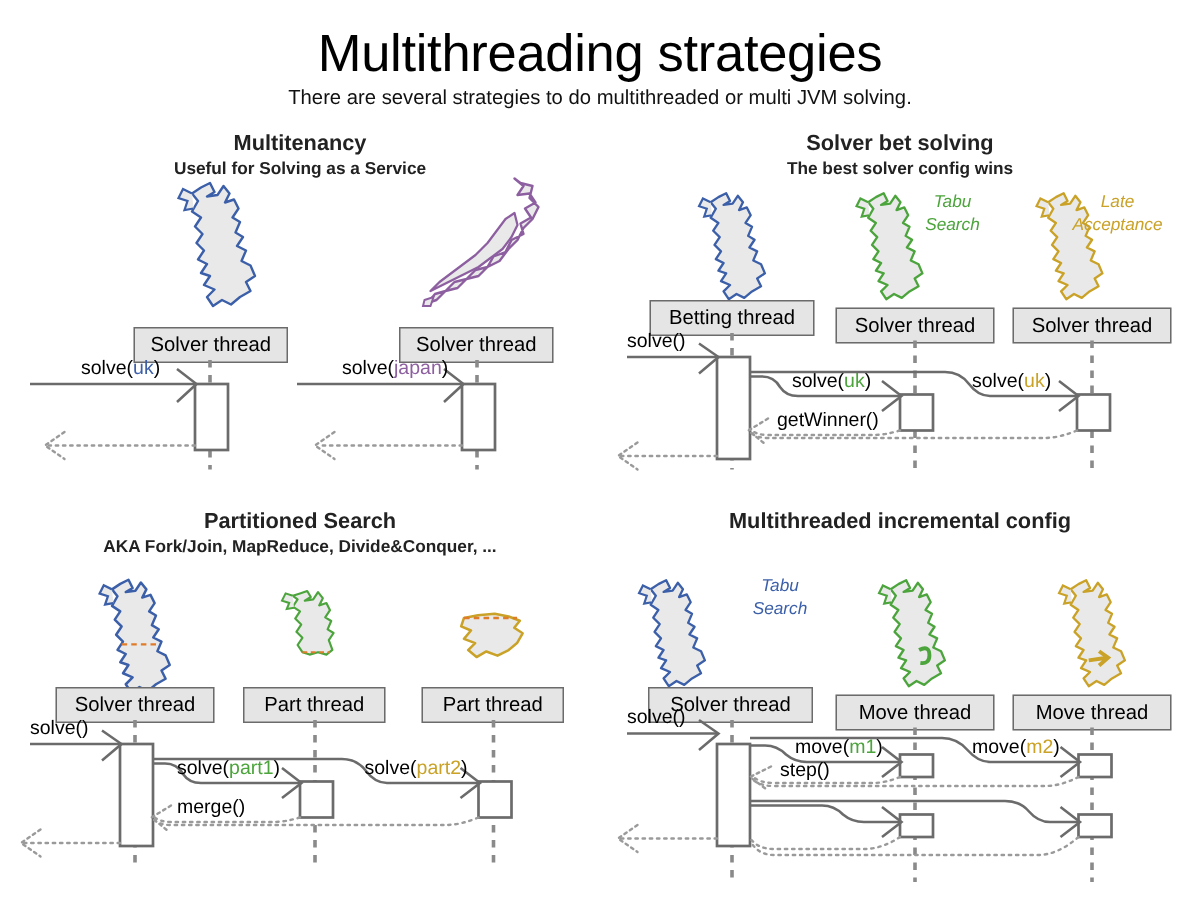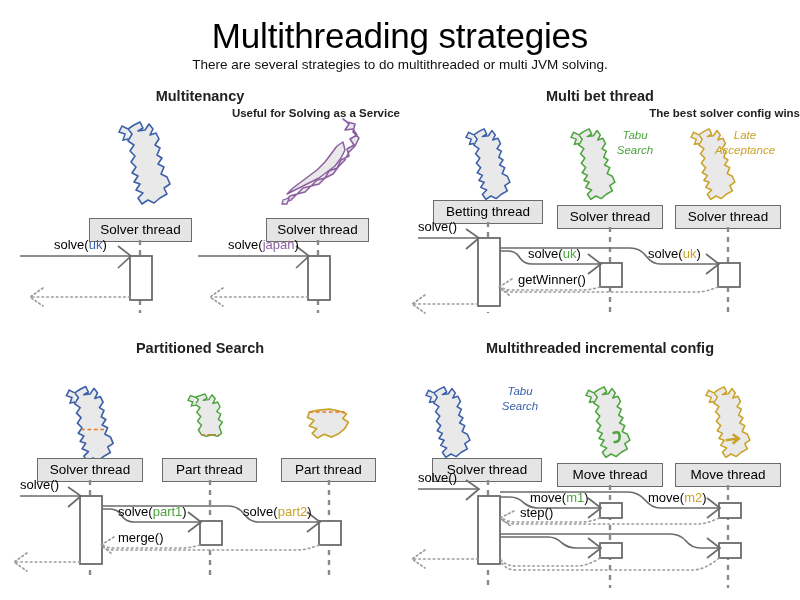--- a/index.html
+++ b/index.html
@@ -52,21 +52,21 @@
     top: 0; left: 0; width: 400px;
     text-align: center;
     font-size: 14.5px;
     font-weight: bold;
     line-height: 17px;
     color: #222222;
   }
   .q-sub {
     position: absolute;
     top: 18px; left: 0; width: 400px;
-    text-align: right;
+    text-align: center;
     font-size: 11.5px;
     font-weight: bold;
     line-height: 15px;
     color: #222222;
   }
 
   
   .map { position: absolute; }
   .map svg { display: block; overflow: visible; }
 
@@ -168,21 +168,21 @@
       <text x="54" y="161">
         <tspan>solve(</tspan><tspan fill="#3b5fa8">uk</tspan><tspan>)</tspan>
       </text>
       <text x="228" y="161">
         <tspan>solve(</tspan><tspan fill="#8d5fa0">japan</tspan><tspan>)</tspan>
       </text>
     </svg>
   </div>
 
   <div class="quadrant" style="left:400px; top:88px;">
-    <div class="q-title">Multi bet thread</div>
+    <div class="q-title">Solver bet solving</div>
     <div class="q-sub">The best solver config wins</div>
 
     <div class="map" style="left:60px; top:36px;">
       <svg width="62" height="82" viewBox="0 0 72 88">
         <path d="M22 5 L28 2 L31 8 L26 11 L33 10 L37 4 L41 9 L38 15 L44 13 L47 19 L43 25
                  L48 28 L45 35 L50 38 L46 44 L52 47 L49 54 L55 57 L58 64 L52 68 L55 74
                  L48 78 L42 83 L36 80 L30 84 L26 78 L31 73 L24 70 L28 64 L22 62 L26 56
                  L20 53 L24 47 L19 42 L23 36 L18 31 L22 25 L16 21 L20 14 L16 9 Z" fill="#e9e9e9" stroke="#3b5fa8" stroke-width="1.8" stroke-linejoin="round"></path>
         <path d="M16 9 L10 6 L7 12 L13 14 L11 20 L17 19" fill="#e9e9e9" stroke="#3b5fa8" stroke-width="1.7"></path>
       </svg>
@@ -251,20 +251,21 @@
       <path class="retarrow" d="M112 191 L99 199 L110 208"></path>
       <text x="118" y="196">getWinner()</text>
 
       <line class="retline" x1="78" y1="216" x2="14" y2="216"></line>
       <path class="retarrow" d="M25 207 L12 216 L25 225"></path>
     </svg>
   </div>
 
   <div class="quadrant" style="left:0px; top:340px;">
     <div class="q-title">Partitioned Search</div>
+    <div class="q-sub">AKA Fork/Join, MapReduce, Divide&amp;Conquer, ...</div>
 
     <div class="map" style="left:60px; top:42px;">
       <svg width="66" height="86" viewBox="0 0 72 88">
         <path d="M22 5 L28 2 L31 8 L26 11 L33 10 L37 4 L41 9 L38 15 L44 13 L47 19 L43 25
                  L48 28 L45 35 L50 38 L46 44 L52 47 L49 54 L55 57 L58 64 L52 68 L55 74
                  L48 78 L42 83 L36 80 L30 84 L26 78 L31 73 L24 70 L28 64 L22 62 L26 56
                  L20 53 L24 47 L19 42 L23 36 L18 31 L22 25 L16 21 L20 14 L16 9 Z" fill="#e9e9e9" stroke="#3b5fa8" stroke-width="1.8" stroke-linejoin="round"></path>
         <path d="M16 9 L10 6 L7 12 L13 14 L11 20 L17 19" fill="#e9e9e9" stroke="#3b5fa8" stroke-width="1.7"></path>
         <line x1="23" y1="49" x2="50" y2="49" stroke="#e07b2a" stroke-width="1.7" stroke-dasharray="4 3"></line>
       </svg>

